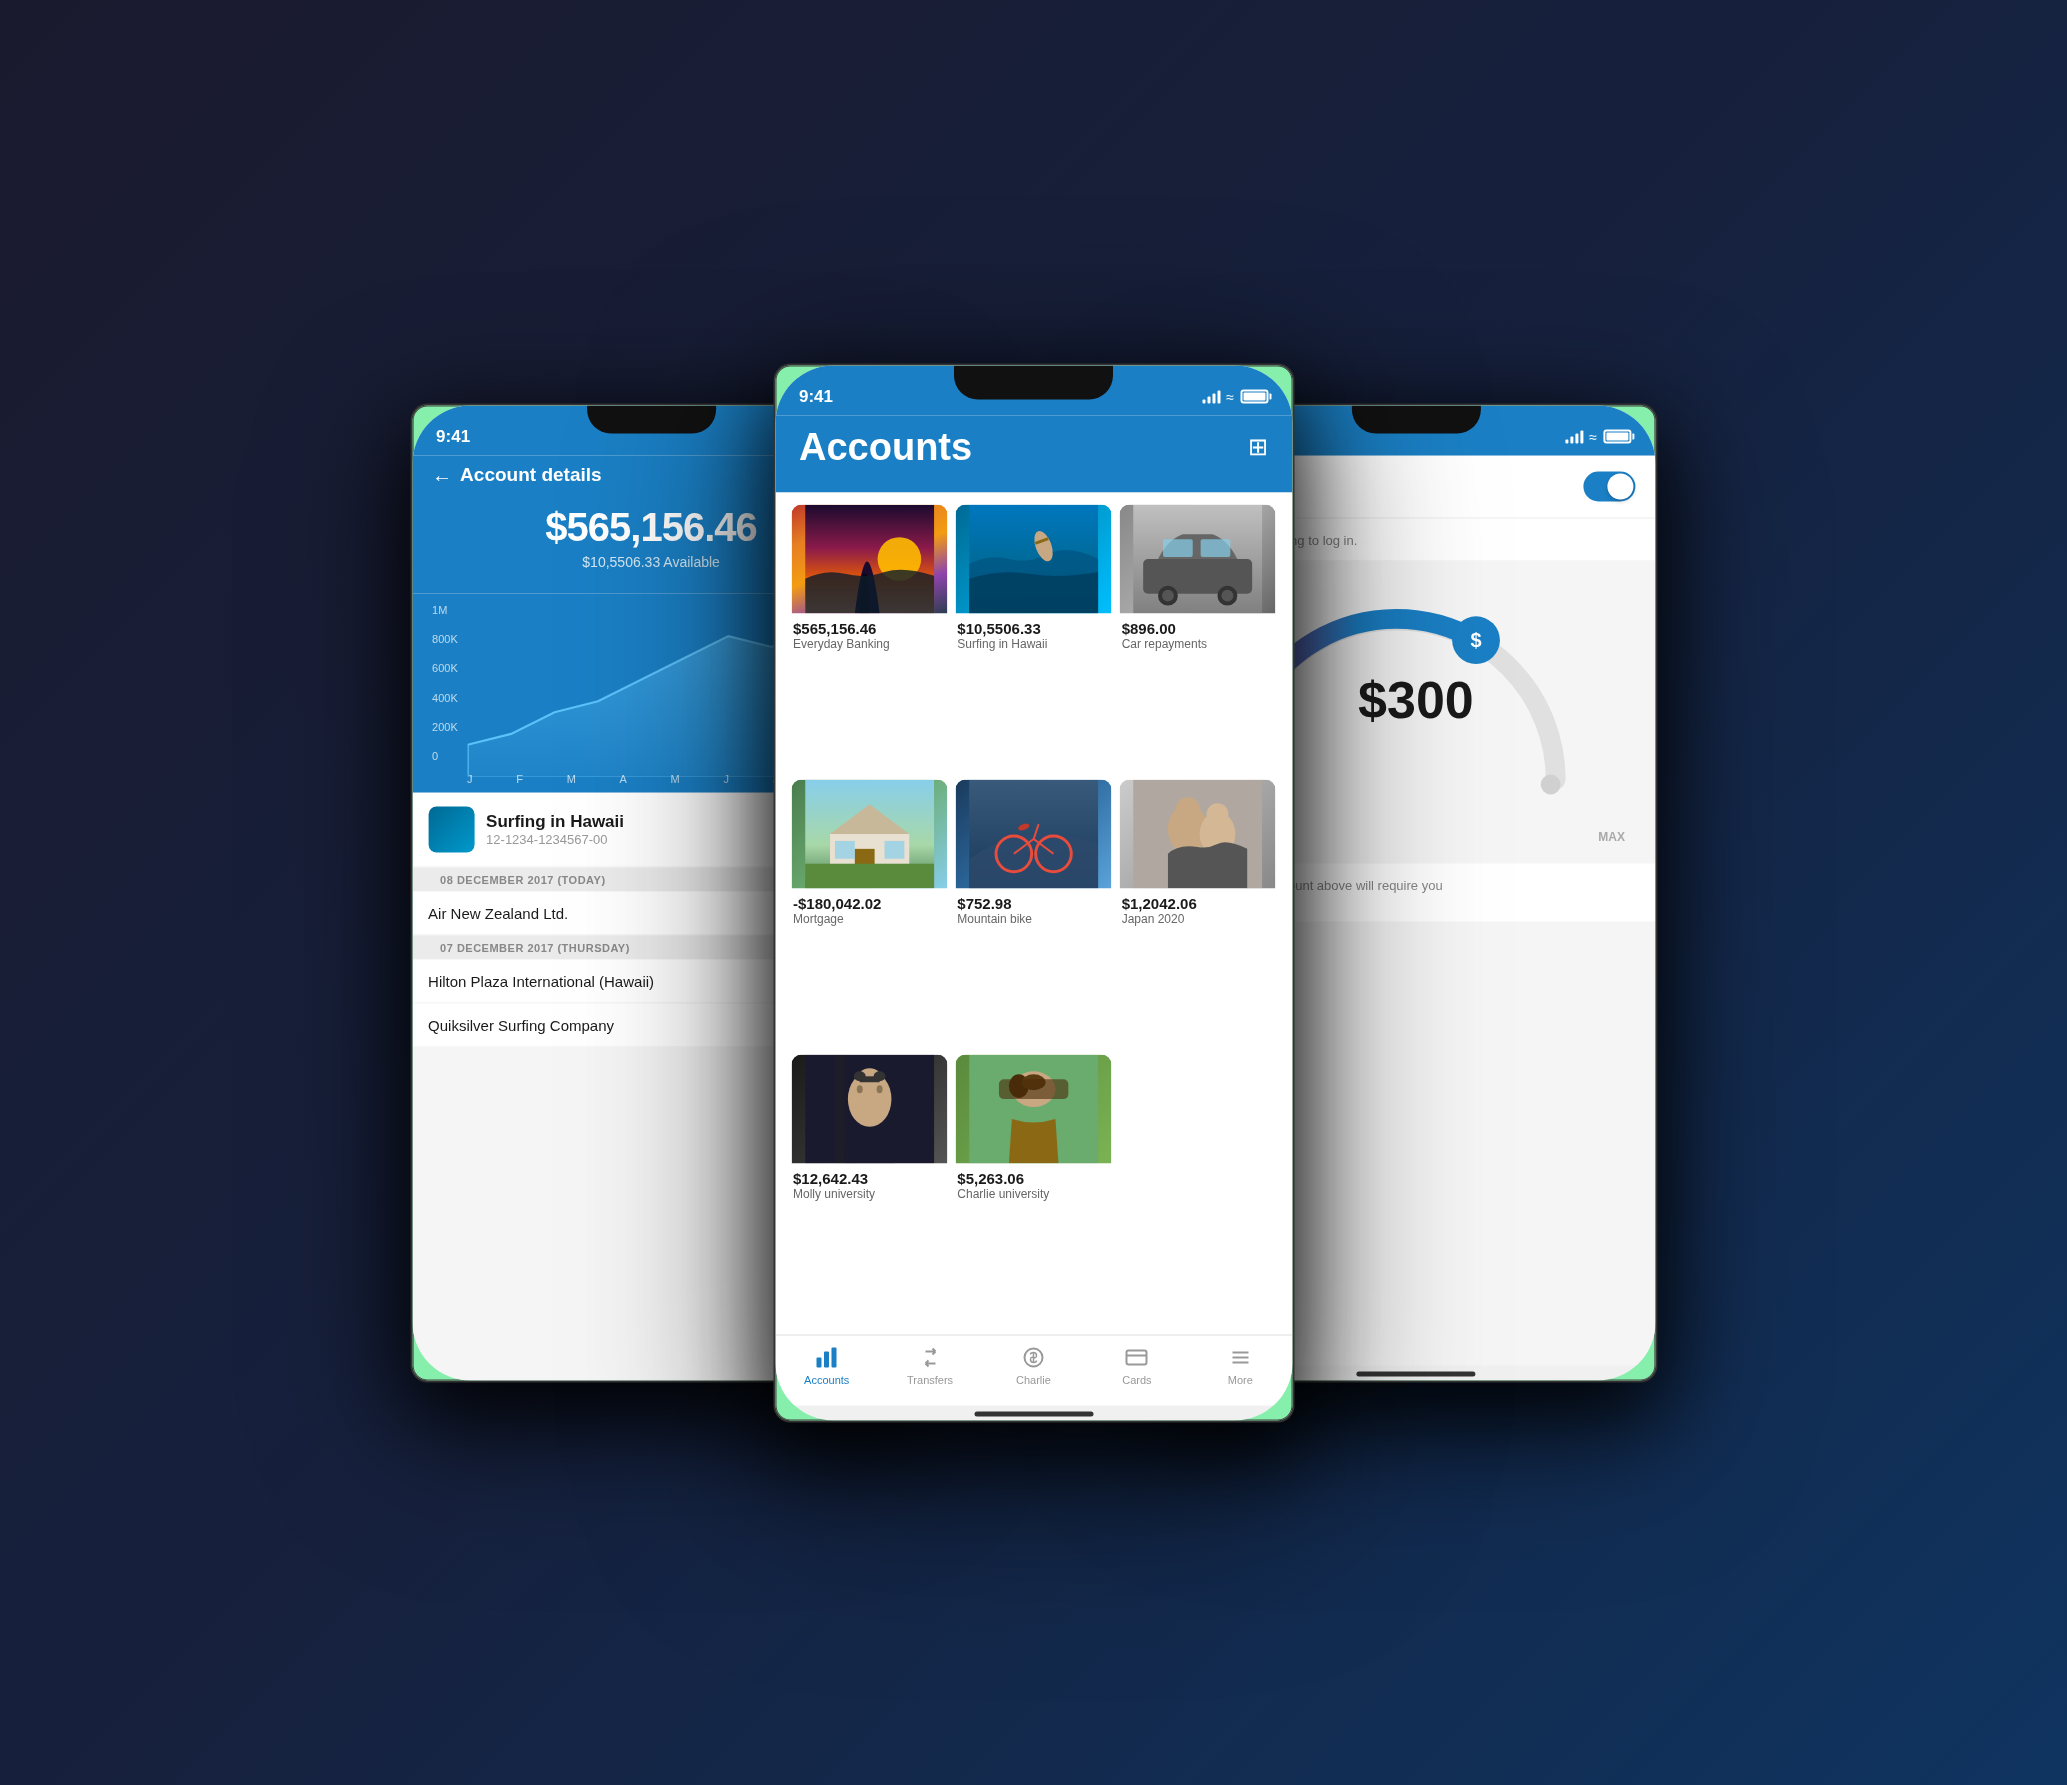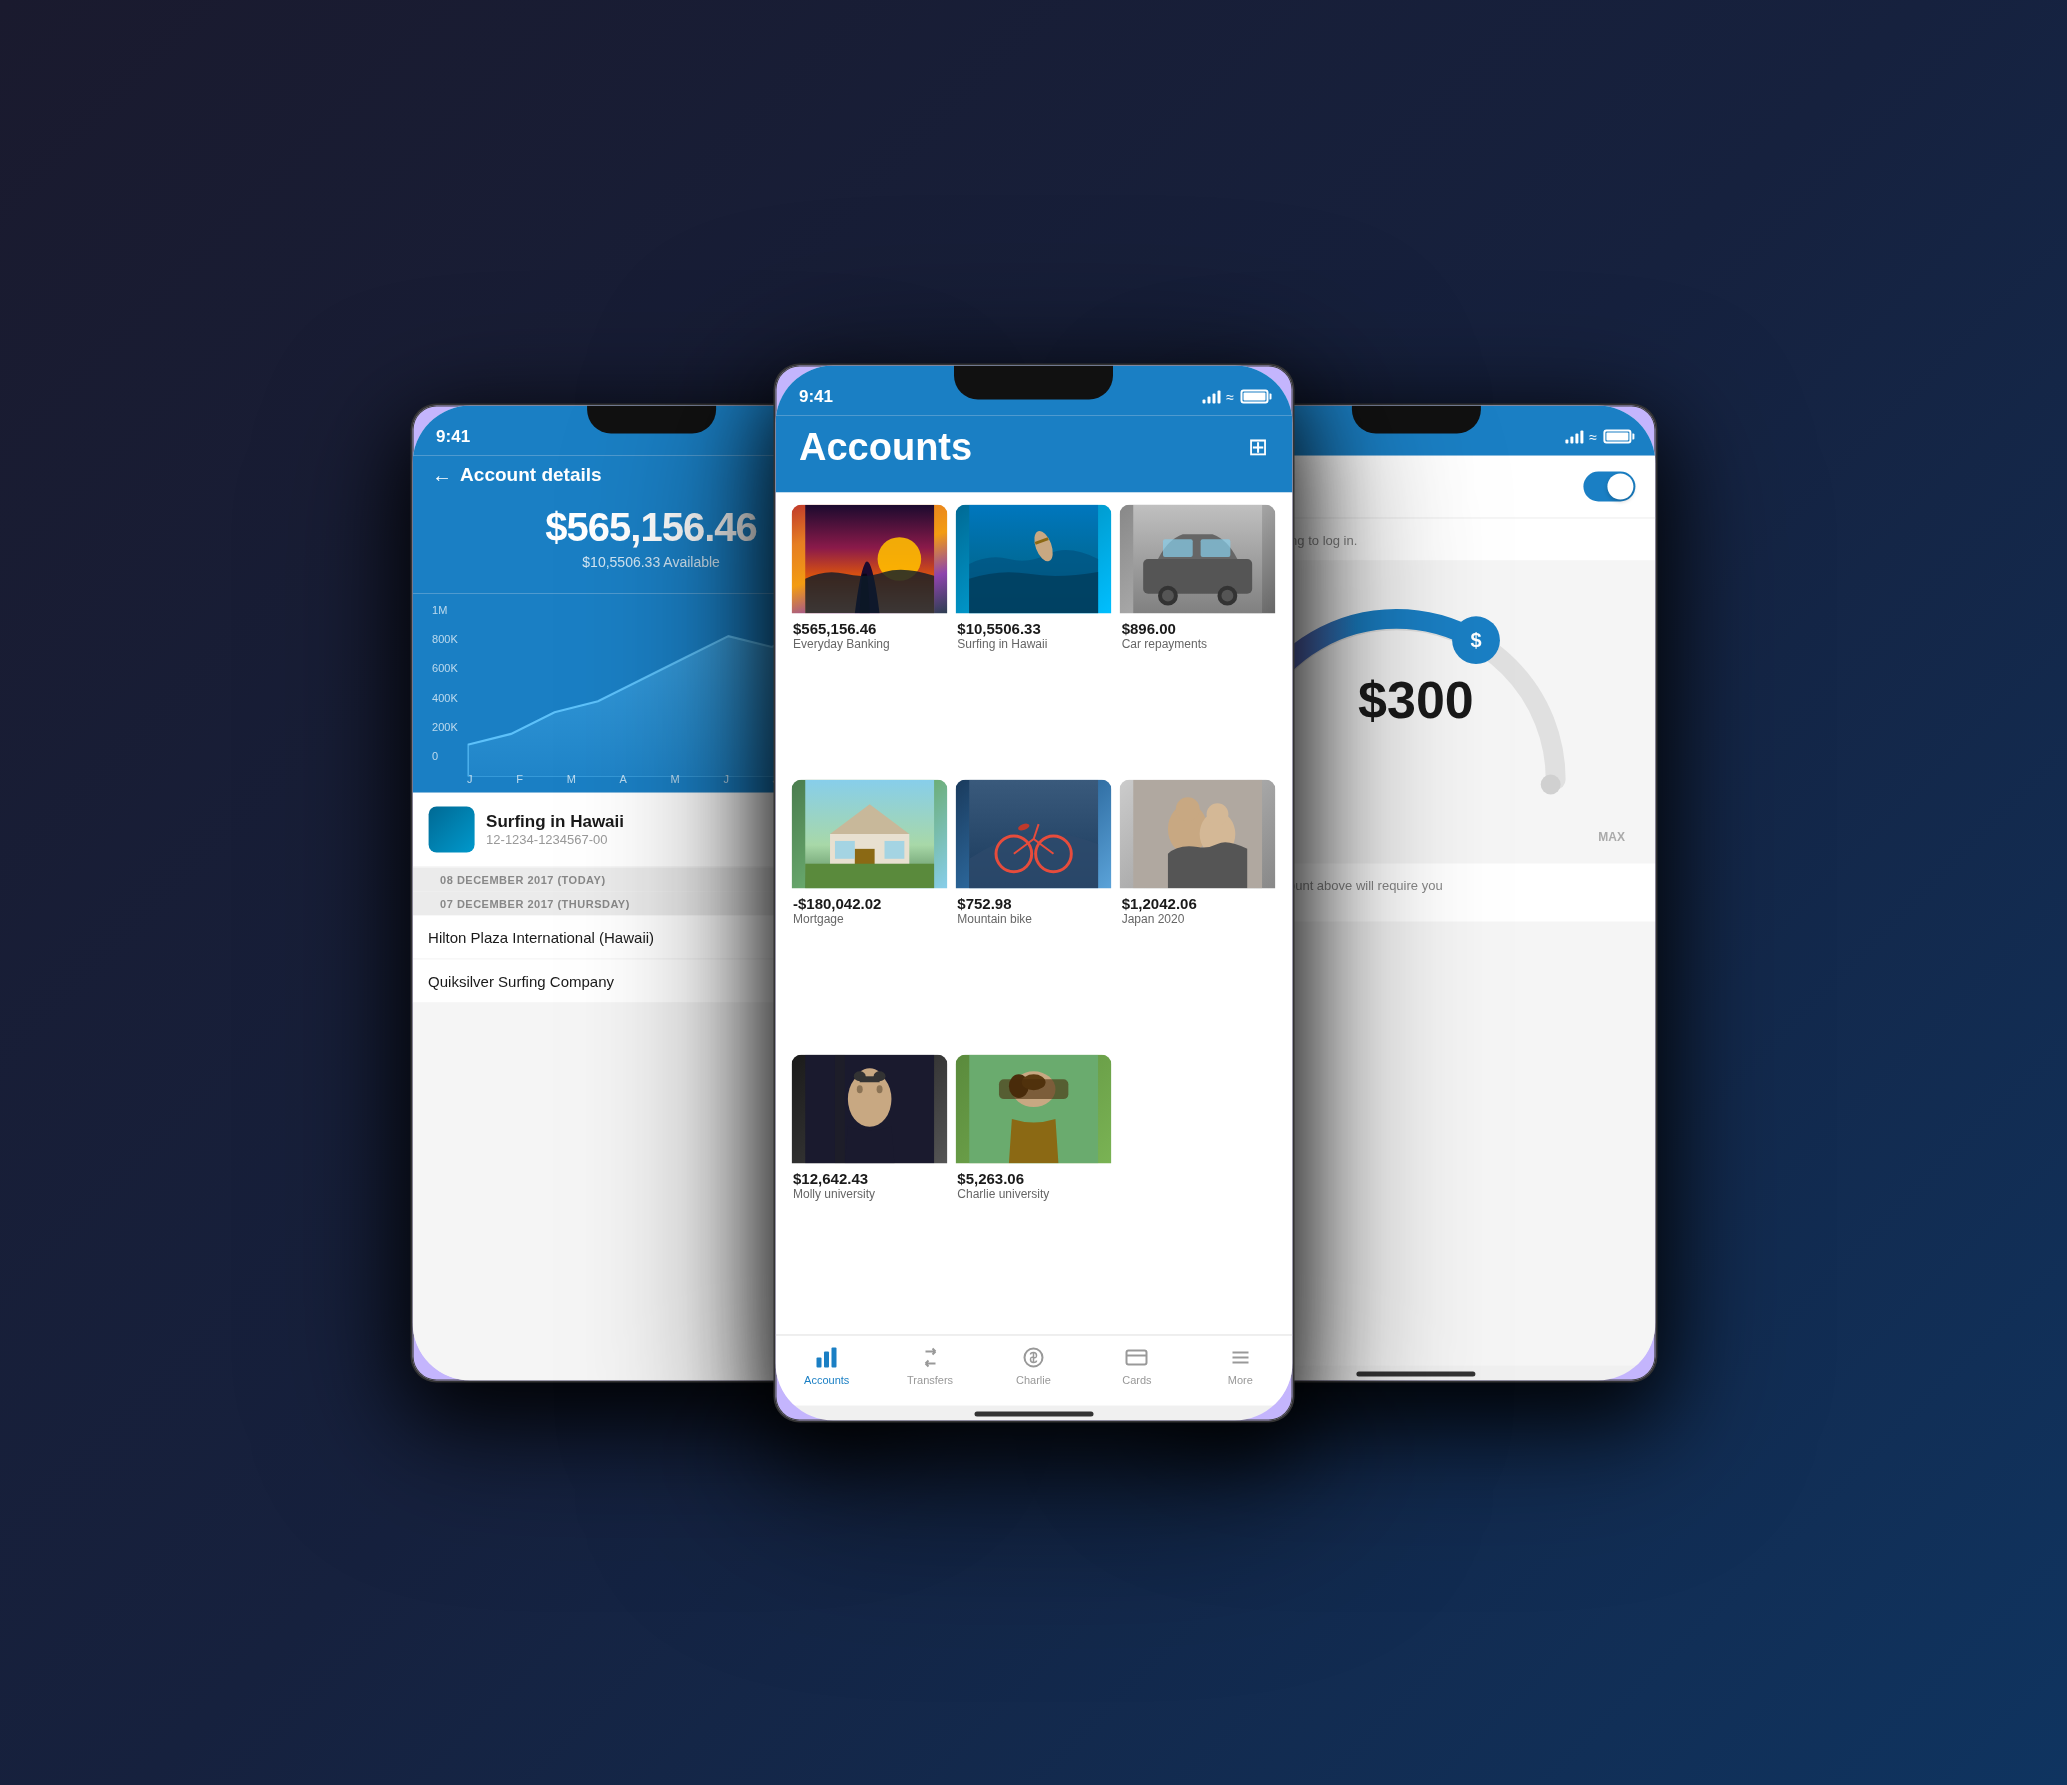--- a/index.html
+++ b/index.html
@@ -11,22 +11,22 @@
       align-items: center;
       justify-content: center;
       font-family: -apple-system, BlinkMacSystemFont, 'Segoe UI', sans-serif;
       overflow: hidden;
       background: linear-gradient(135deg, #1a1a2e 0%, #16213e 50%, #0f3460 100%);
     }
 
     
     .phone {
       position: absolute;
-      border-radius: 24px;
-      background: #c4b5fd;
+      border-radius: 15px;
+      background: #86efac;
       box-shadow: 
         0 0 0 2px #333,
         0 30px 80px rgba(0,0,0,0.8),
         inset 0 0 0 1px #444;
       overflow: hidden;
     }
 
     
     .phone-center {
       width: 517px;
@@ -612,20 +612,24 @@
       <div class="account-info-row">
         <div class="account-thumb" style="background:linear-gradient(135deg,#006994,#0099cc);"></div>
         <div class="account-info-text">
           <h3>Surfing in Hawaii</h3>
           <p>12-1234-1234567-00</p>
         </div>
       </div>
 
       <div class="transactions-area">
         <div class="date-header">08 DECEMBER 2017 (TODAY)</div>
+        <div class="transaction-row">
+          <span class="transaction-name">Air New Zealand Ltd.</span>
+          <span class="transaction-amount"></span>
+        </div>
         <div class="date-header">07 DECEMBER 2017 (THURSDAY)</div>
         <div class="transaction-row">
           <span class="transaction-name">Hilton Plaza International (Hawaii)</span>
           <span class="transaction-amount"></span>
         </div>
         <div class="transaction-row">
           <span class="transaction-name">Quiksilver Surfing Company</span>
           <span class="transaction-amount">-$</span>
         </div>
       </div>

